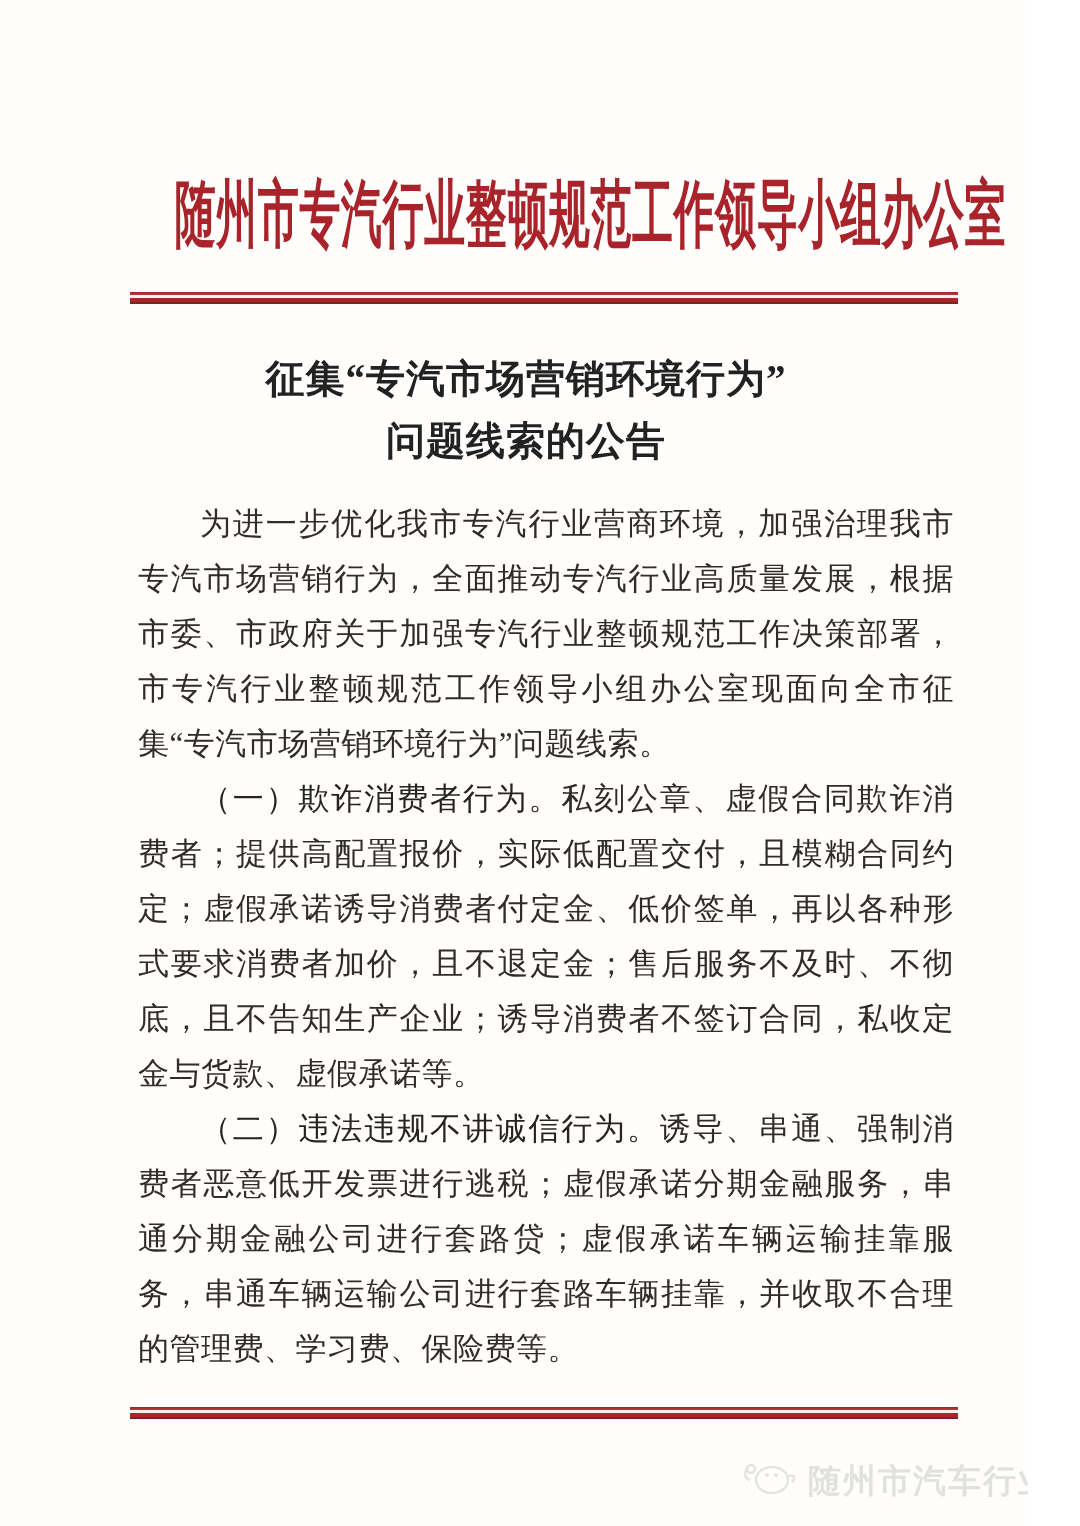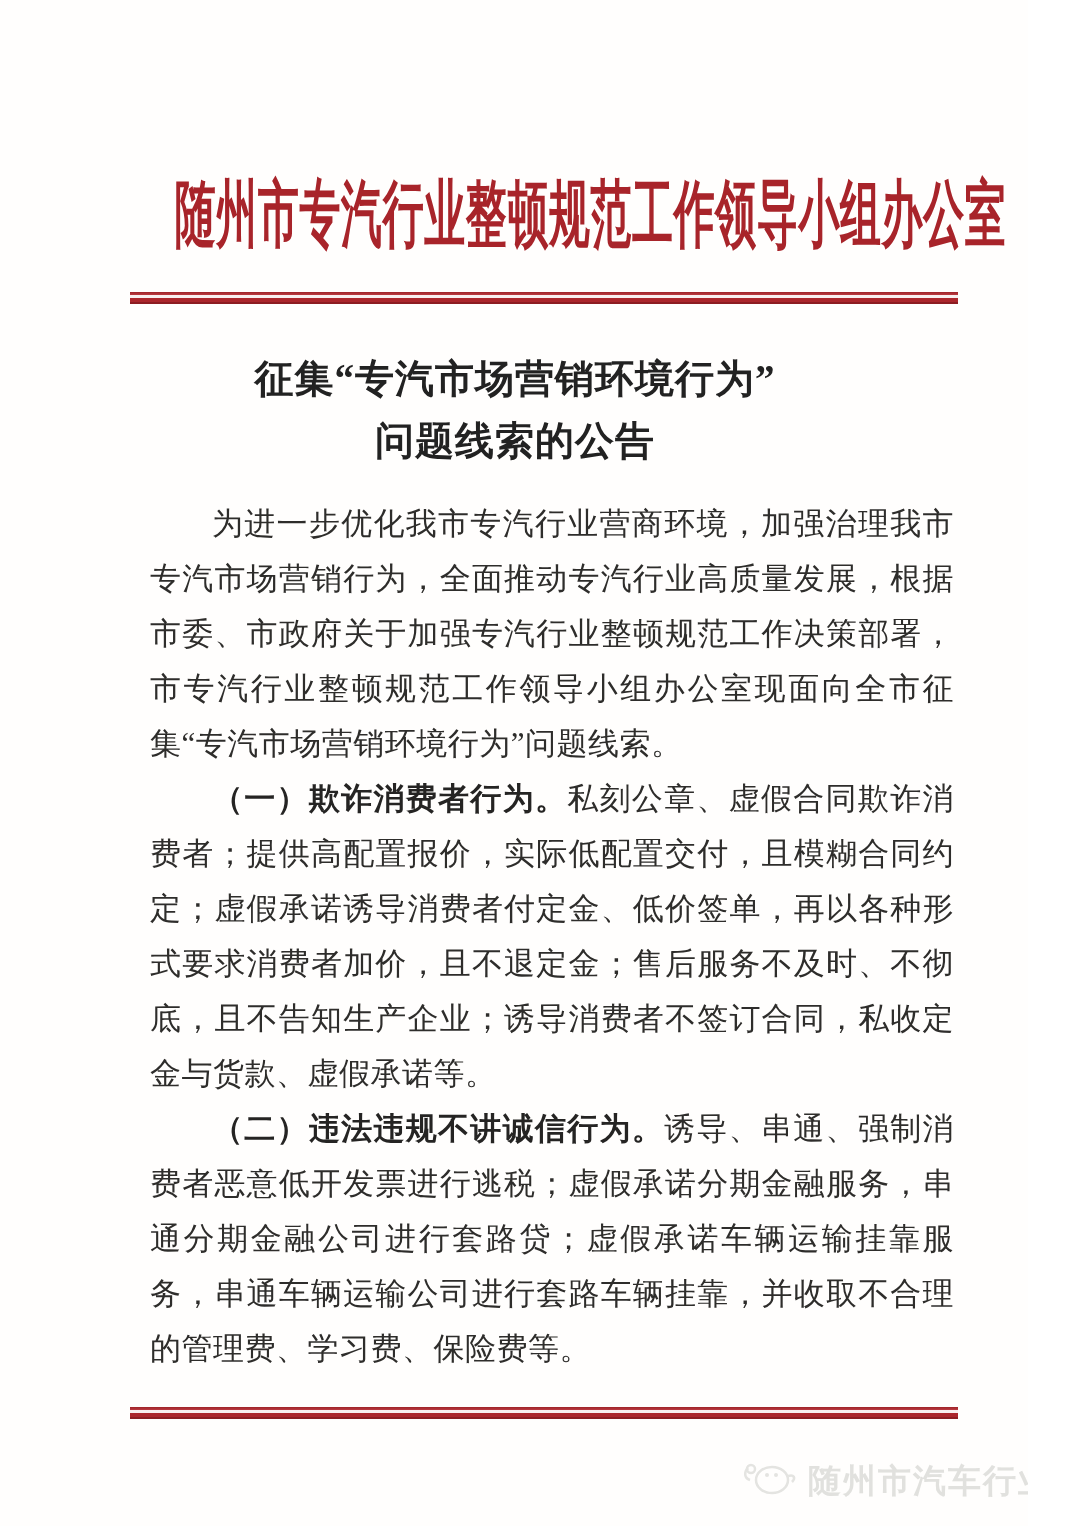--- a/index.html
+++ b/index.html
@@ -35,47 +35,47 @@
       #9d2328 0px, #bb3b41 3px,
       #f8efef 3px, #f8efef 6px,
       #ab262c 6px, #ab262c 10px,
       #8c1d22 10px, #8c1d22 12px);
   }
   .rule-top { top: 292px; }
   .rule-bottom { top: 1407px; }
   .doc-title {
     position: absolute;
     top: 348px;
-    left: 1px;
+    left: 12px;
     width: 100%;
     text-align: center;
     font-size: 39px;
     font-weight: bold;
     color: #222222;
     line-height: 62px;
     letter-spacing: 1px;
   }
   .body-text {
     position: absolute;
     top: 496px;
     left: 138px;
     width: 816px;
     font-size: 31px;
     line-height: 55px;
     color: #2e2d2b;
     text-align: justify;
     letter-spacing: 0.5px;
   }
-  .body-text p { text-indent: 2em; margin-left: 12px; }
+  .body-text p { text-indent: 2em; }
   .section-heading {
     text-indent: 2em;
     font-weight: bold;
     color: #252423;
   }
-  .item-label { font-weight: bold; color: #252423; }
+  .item-label { font-weight: normal; color: #252423; }
   .footer {
     position: absolute;
     top: 1458px;
     left: 742px;
     display: flex;
     align-items: center;
     gap: 10px;
   }
   .footer-logo { width: 56px; height: 46px; }
   .watermark-text {

